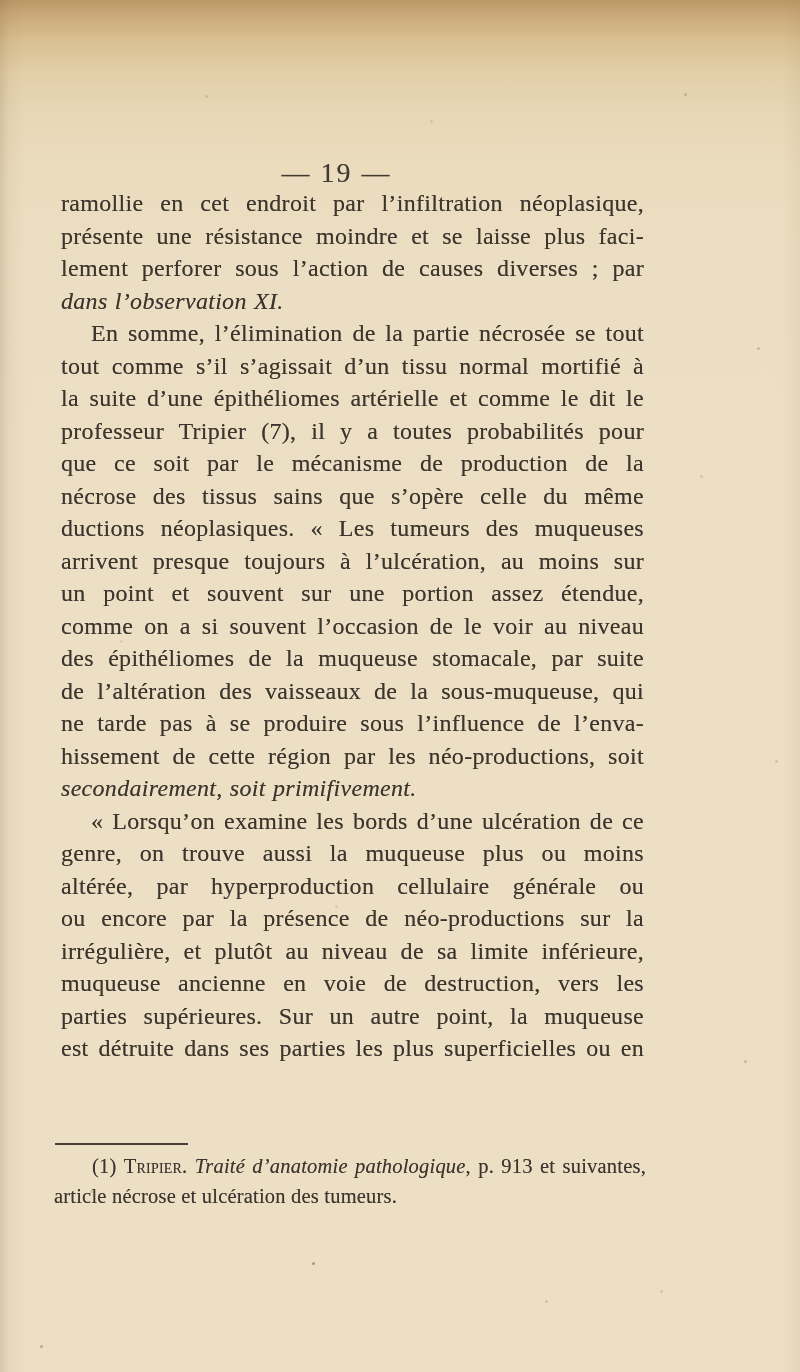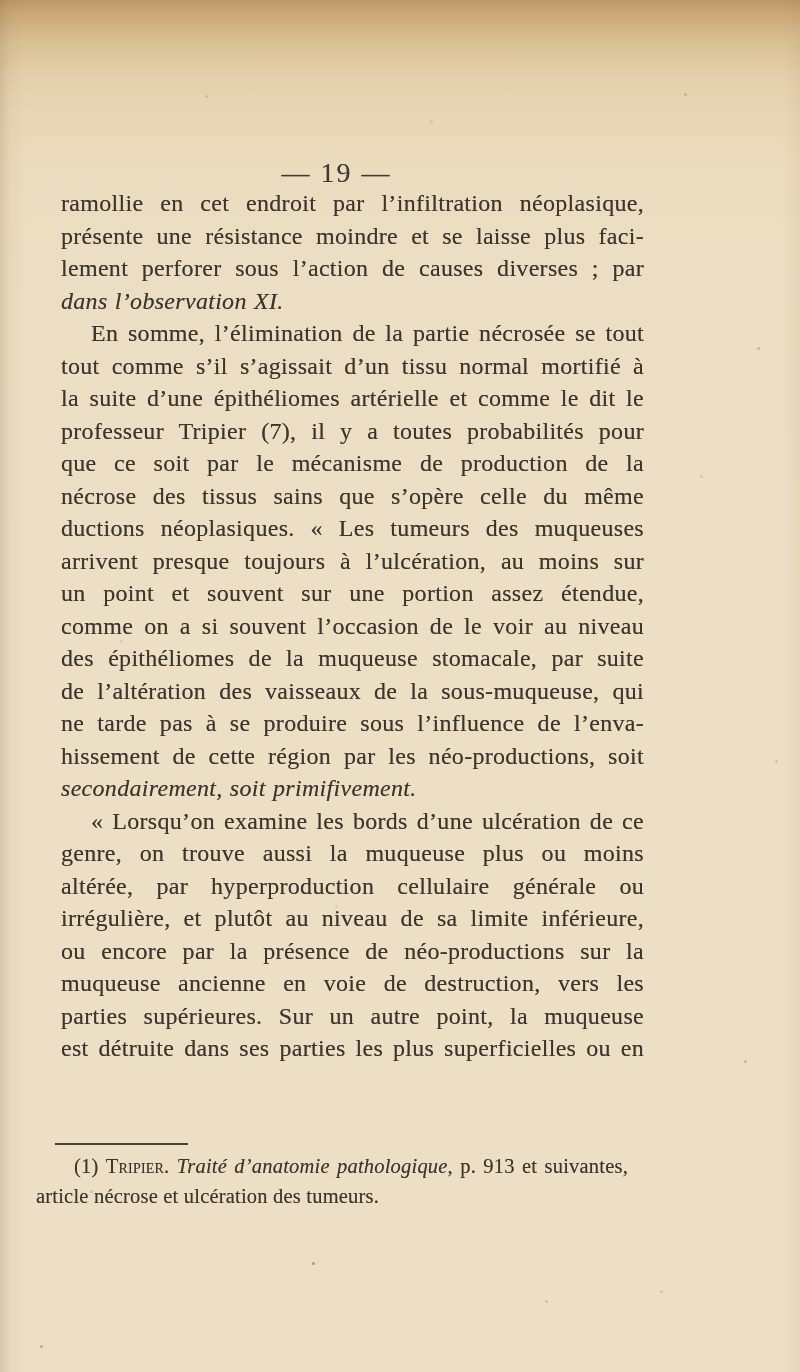--- a/index.html
+++ b/index.html
@@ -83,21 +83,21 @@
 
   .footnote-rule {
     position: absolute;
     left: 55px; top: 1143px;
     width: 133px; height: 2px;
     background: #464037;
   }
 
   .footnote {
     position: absolute;
-    left: 36px; top: 1152px; width: 592px;
+    left: 54px; top: 1152px; width: 592px;
     font-size: 20.5px;
     line-height: 29.5px;
     letter-spacing: 0.2px;
     text-shadow: 0 0 0.5px rgba(59,53,46,0.5);
   }
   .footnote-line1 {
     padding-left: 38px;
     text-align: justify;
     text-align-last: justify;
   }
@@ -130,22 +130,22 @@
     <div class="line">un point et souvent sur une portion assez étendue,</div>
     <div class="line">comme on a si souvent l’occasion de le voir au niveau</div>
     <div class="line">des épithéliomes de la muqueuse stomacale, par suite</div>
     <div class="line">de l’altération des vaisseaux de la sous-muqueuse, qui</div>
     <div class="line">ne tarde pas à se produire sous l’influence de l’enva-</div>
     <div class="line">hissement de cette région par les néo-productions, soit</div>
     <div class="line para-end">secondairement, soit primifivement.</div>
     <div class="line indent">« Lorsqu’on examine les bords d’une ulcération de ce</div>
     <div class="line">genre, on trouve aussi la muqueuse plus ou moins</div>
     <div class="line">altérée, par hyperproduction cellulaire générale ou</div>
+    <div class="line">ou encore par la présence de néo-productions sur la</div>
     <div class="line">irrégulière, et plutôt au niveau de sa limite inférieure,</div>
-    <div class="line">ou encore par la présence de néo-productions sur la</div>
     <div class="line">muqueuse ancienne en voie de destruction, vers les</div>
     <div class="line">parties supérieures. Sur un autre point, la muqueuse</div>
     <div class="line">est détruite dans ses parties les plus superficielles ou en</div>
   </div>
 
   <div class="footnote-rule"></div>
 
   <div class="footnote">
     <div class="footnote-line1">
       <span>(1)</span>

